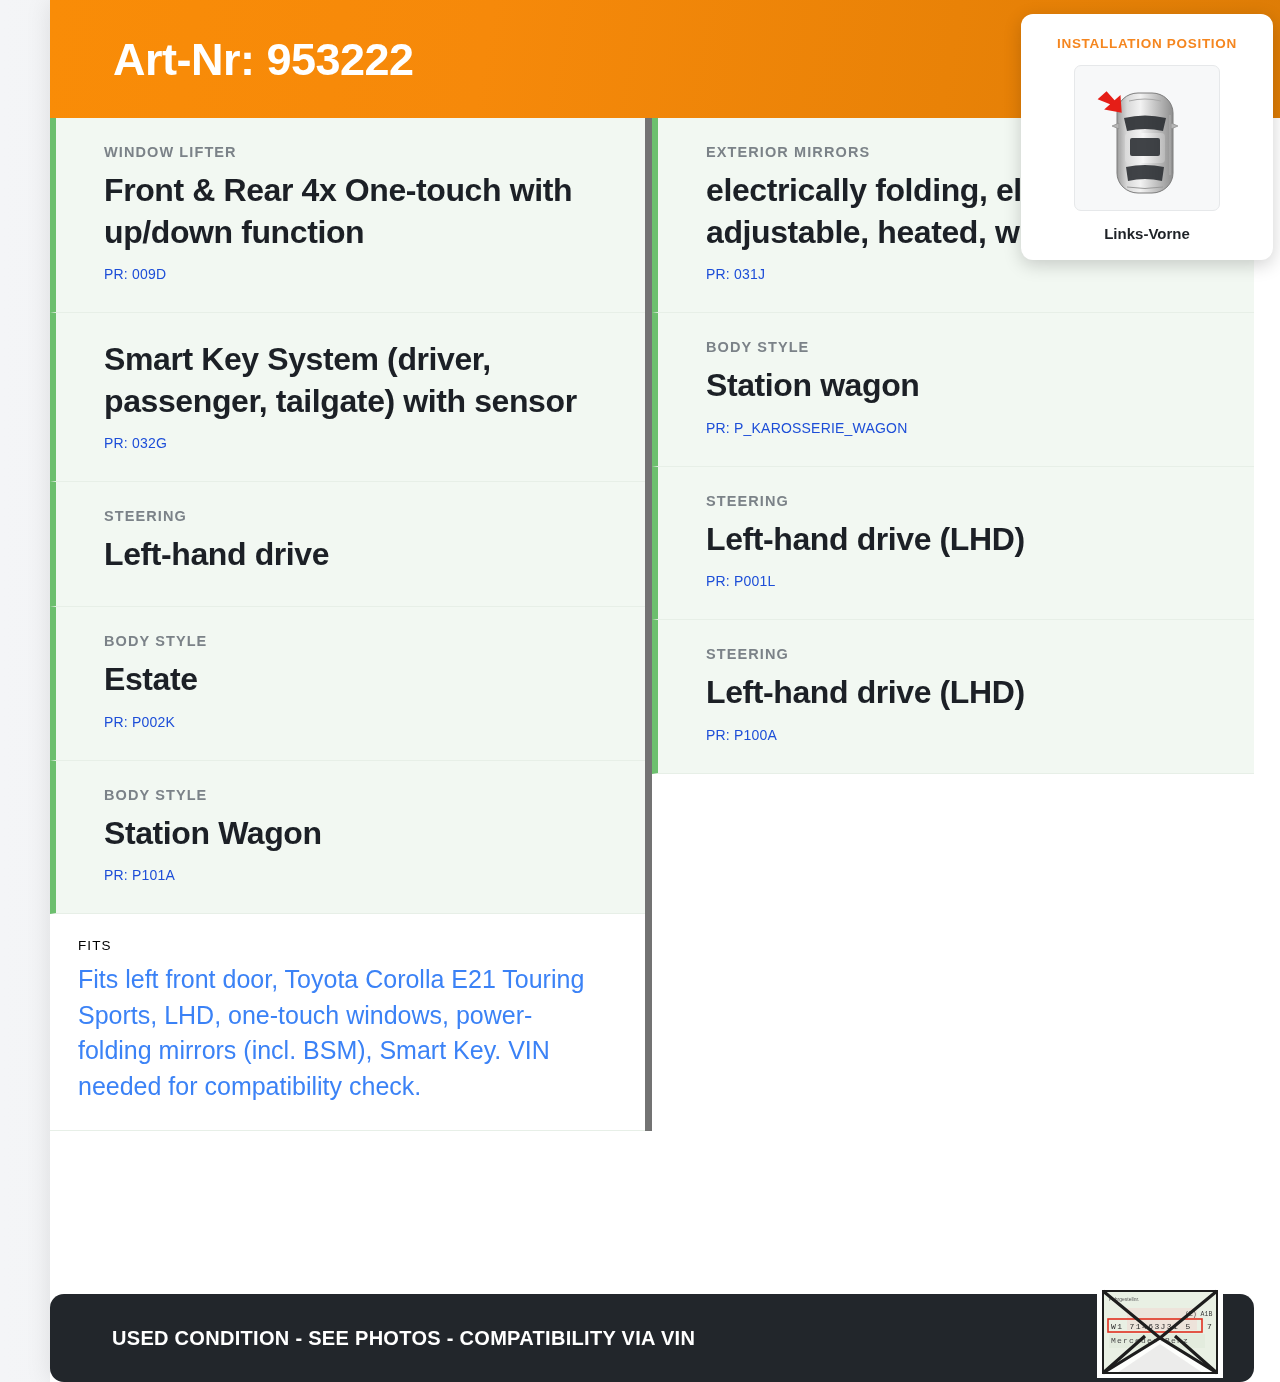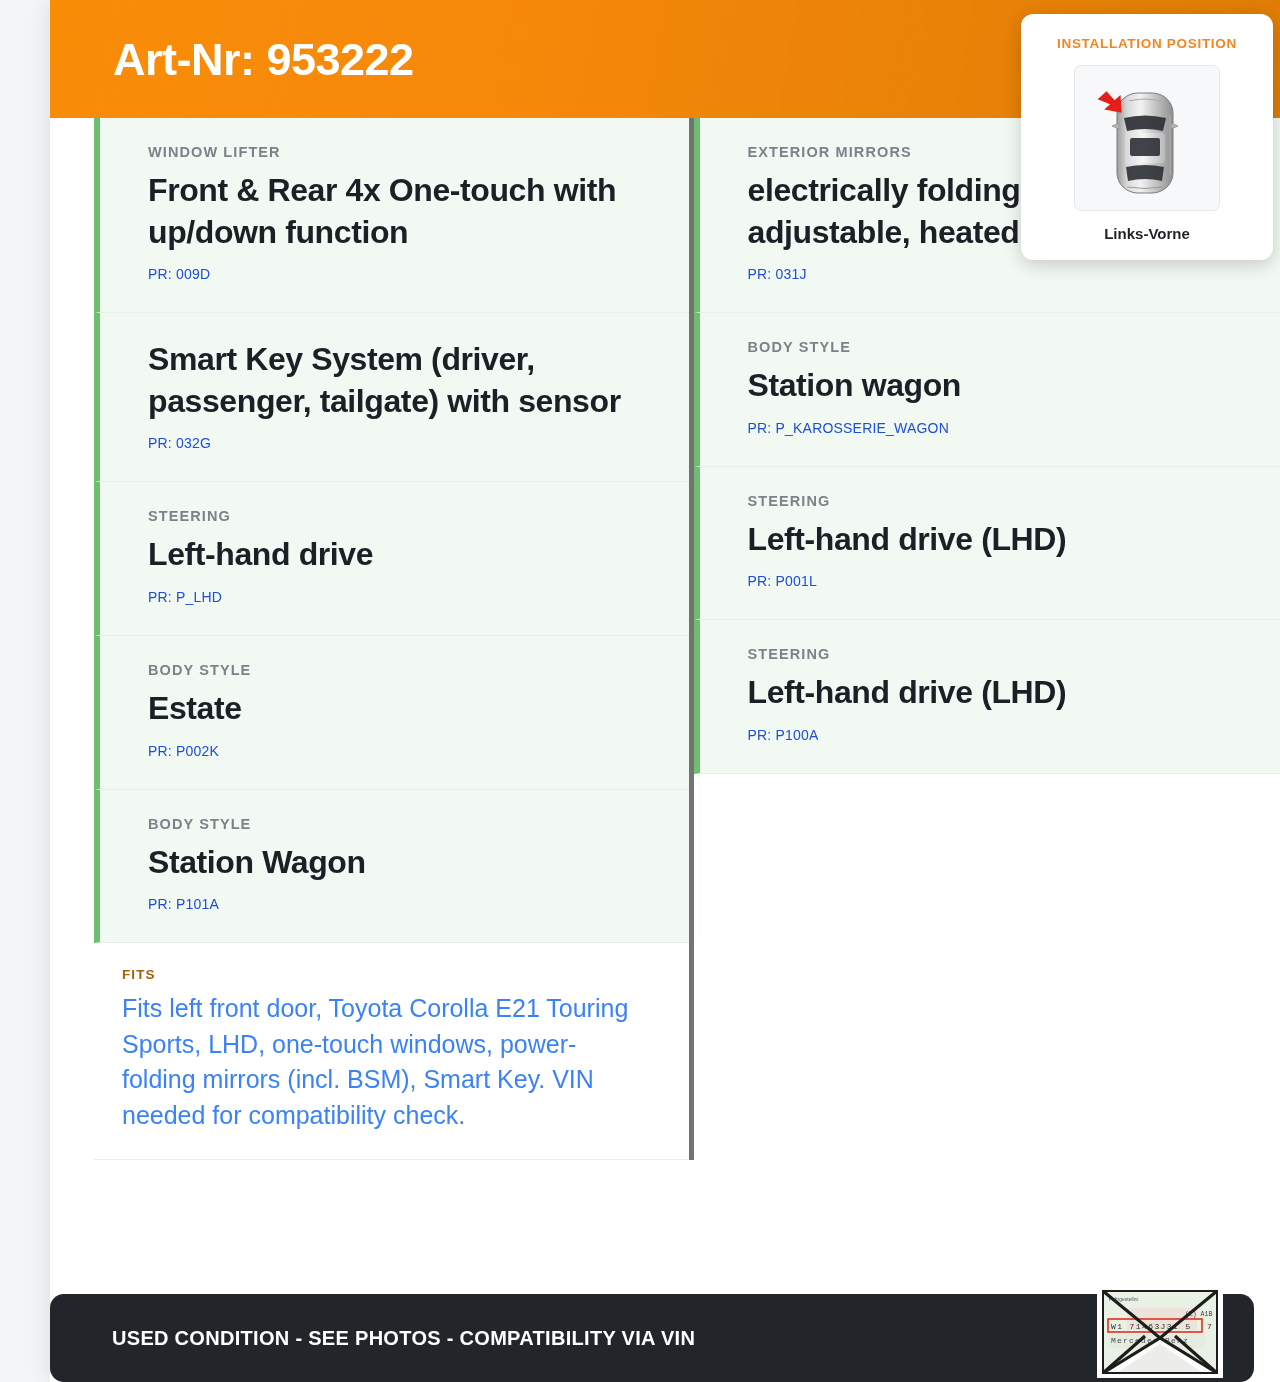--- a/index.html
+++ b/index.html
@@ -86,21 +86,21 @@
     display: flex;
     align-items: flex-start;
     height: 1180px;
     background: #ffffff;
   }
   .col {
     width: 602px;
     box-sizing: border-box;
     position: relative;
   }
-  .col-left { border-right: 5px solid #737373; margin-left: 44px; }
+  .col-left { border-right: 7px solid #737373; }
 
   .spec {
     position: relative;
     background: #f2f8f2;
     border-left: 6px solid #6cbf6e;
     border-bottom: 1px solid #e7efe7;
     padding: 26px 46px 30px 48px;
     box-sizing: border-box;
   }
   .spec-cat {
@@ -127,23 +127,23 @@
 
   
   .fits {
     background: #ffffff;
     border-bottom: 1px solid #e7efe7;
     padding: 24px 46px 26px 28px;
     box-sizing: border-box;
   }
   .fits-label {
     font-size: 13.5px;
-    font-weight: bold;
+    font-weight: normal;
     letter-spacing: 1.1px;
-    color: #a16207;
+    color: #000000;
     text-transform: uppercase;
     margin-bottom: 9px;
   }
   .fits-text {
     font-size: 25px;
     color: #3b82f6;
     line-height: 1.42;
   }
 
   
@@ -245,21 +245,20 @@
       </div>
 
       <div class="spec">
         <div class="spec-val">Smart Key System (driver, passenger, tailgate) with sensor</div>
         <div class="spec-pr">PR: 032G</div>
       </div>
 
       <div class="spec">
         <div class="spec-cat">STEERING</div>
         <div class="spec-val">Left-hand drive</div>
-        <div class="spec-pr">PR: P_LHD</div>
       </div>
 
       <div class="spec">
         <div class="spec-cat">BODY STYLE</div>
         <div class="spec-val">Estate</div>
         <div class="spec-pr">PR: P002K</div>
       </div>
 
       <div class="spec">
         <div class="spec-cat">BODY STYLE</div>

